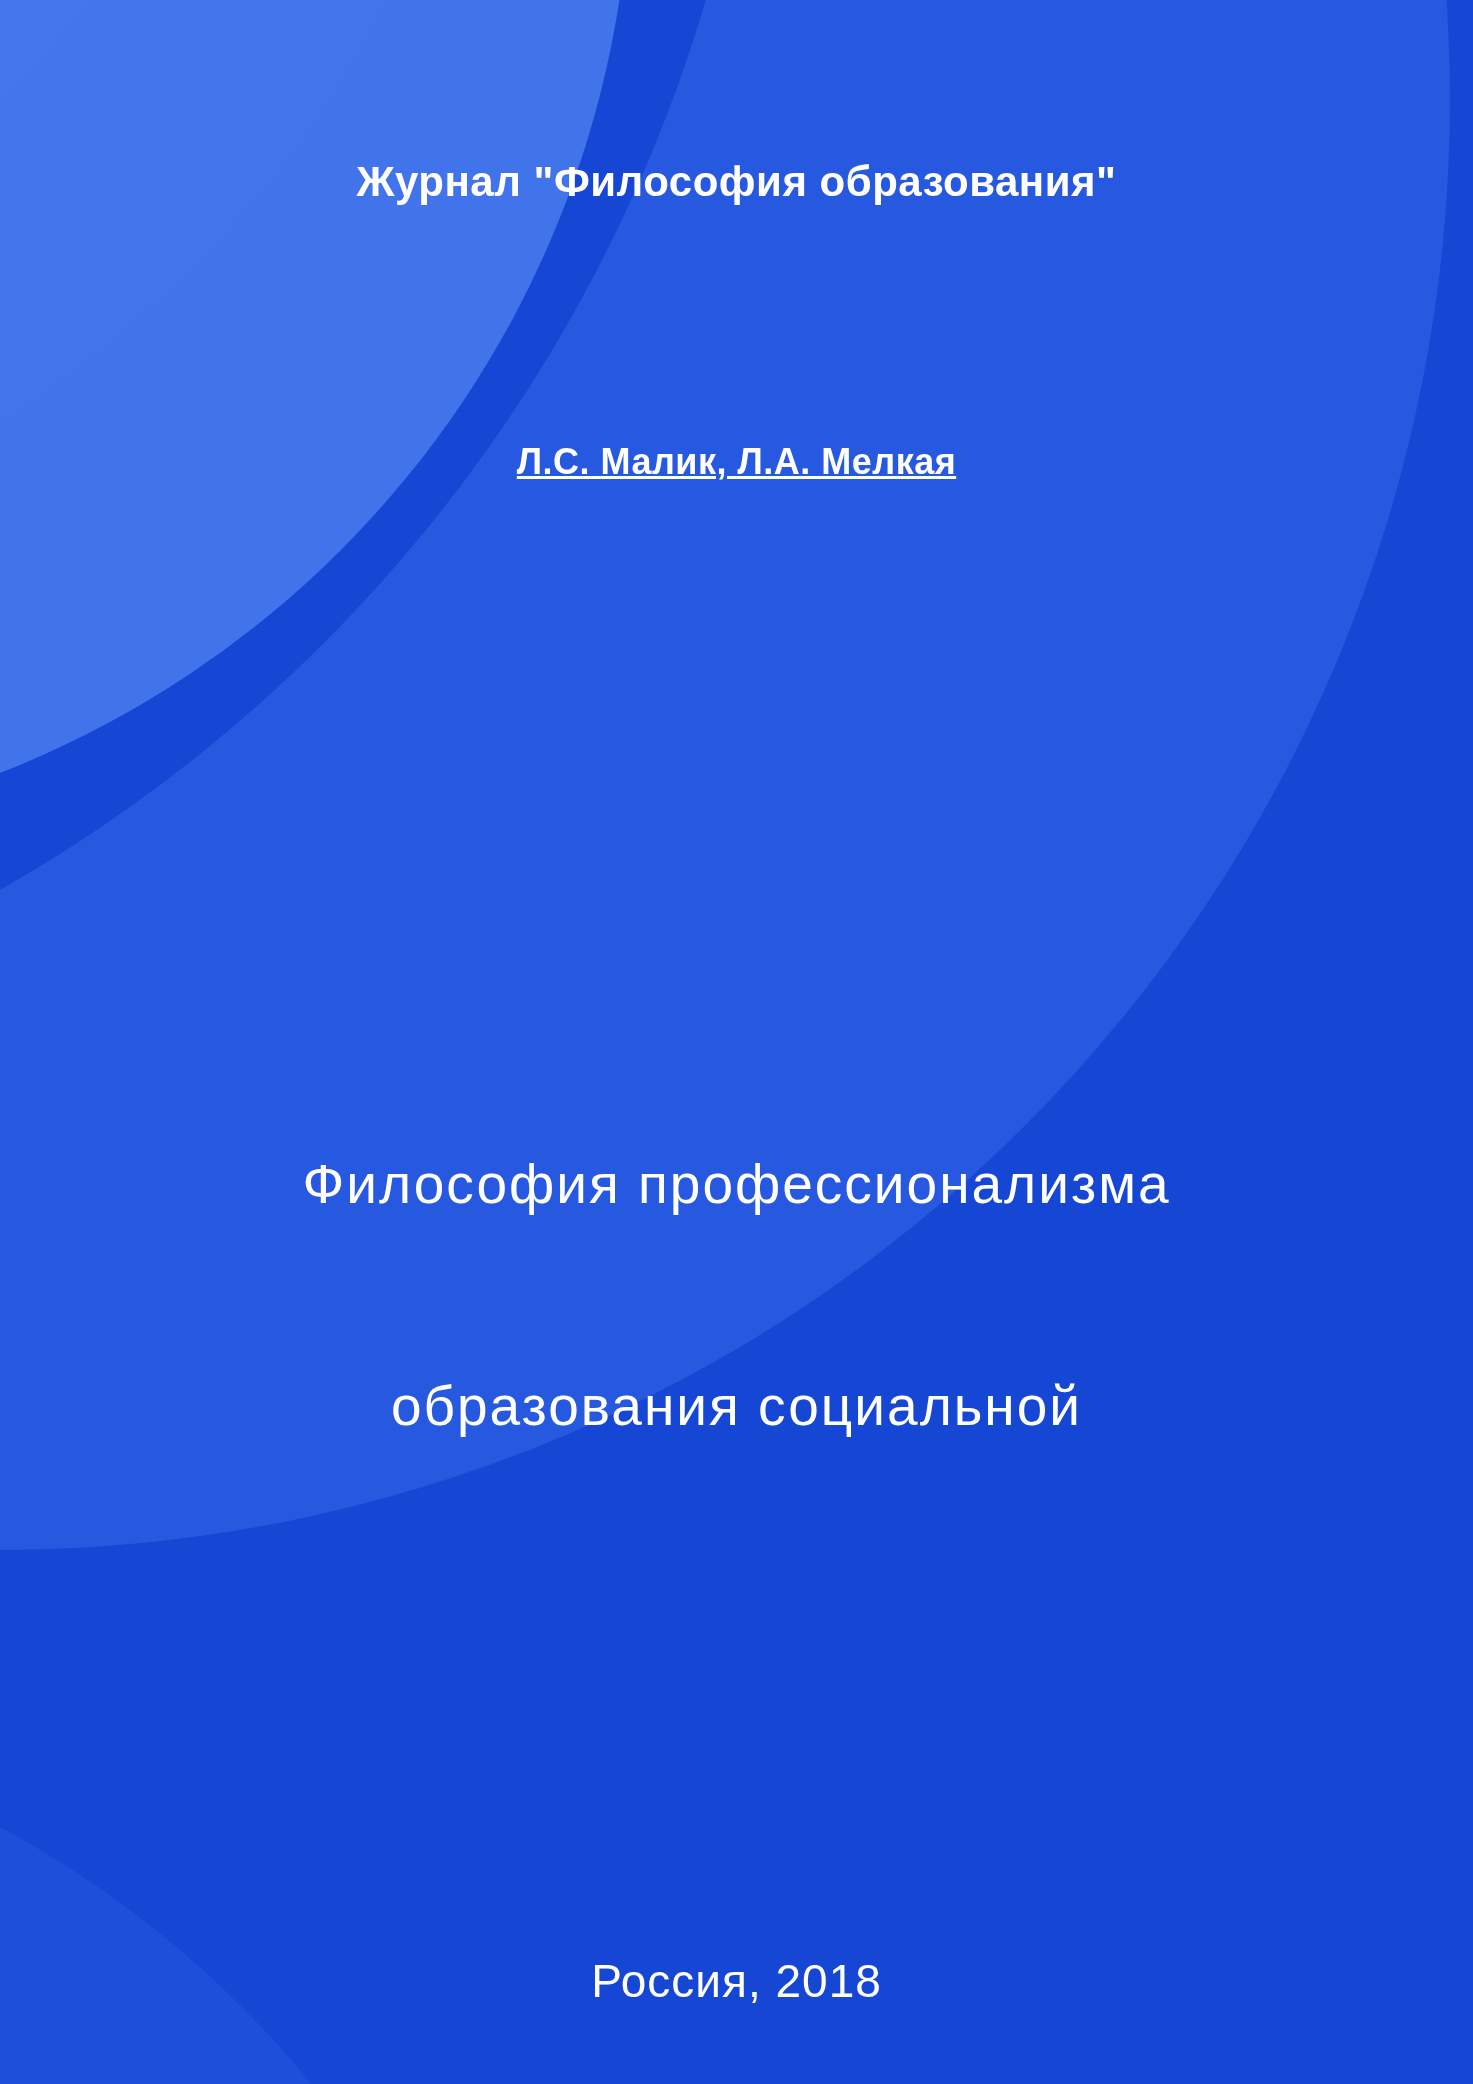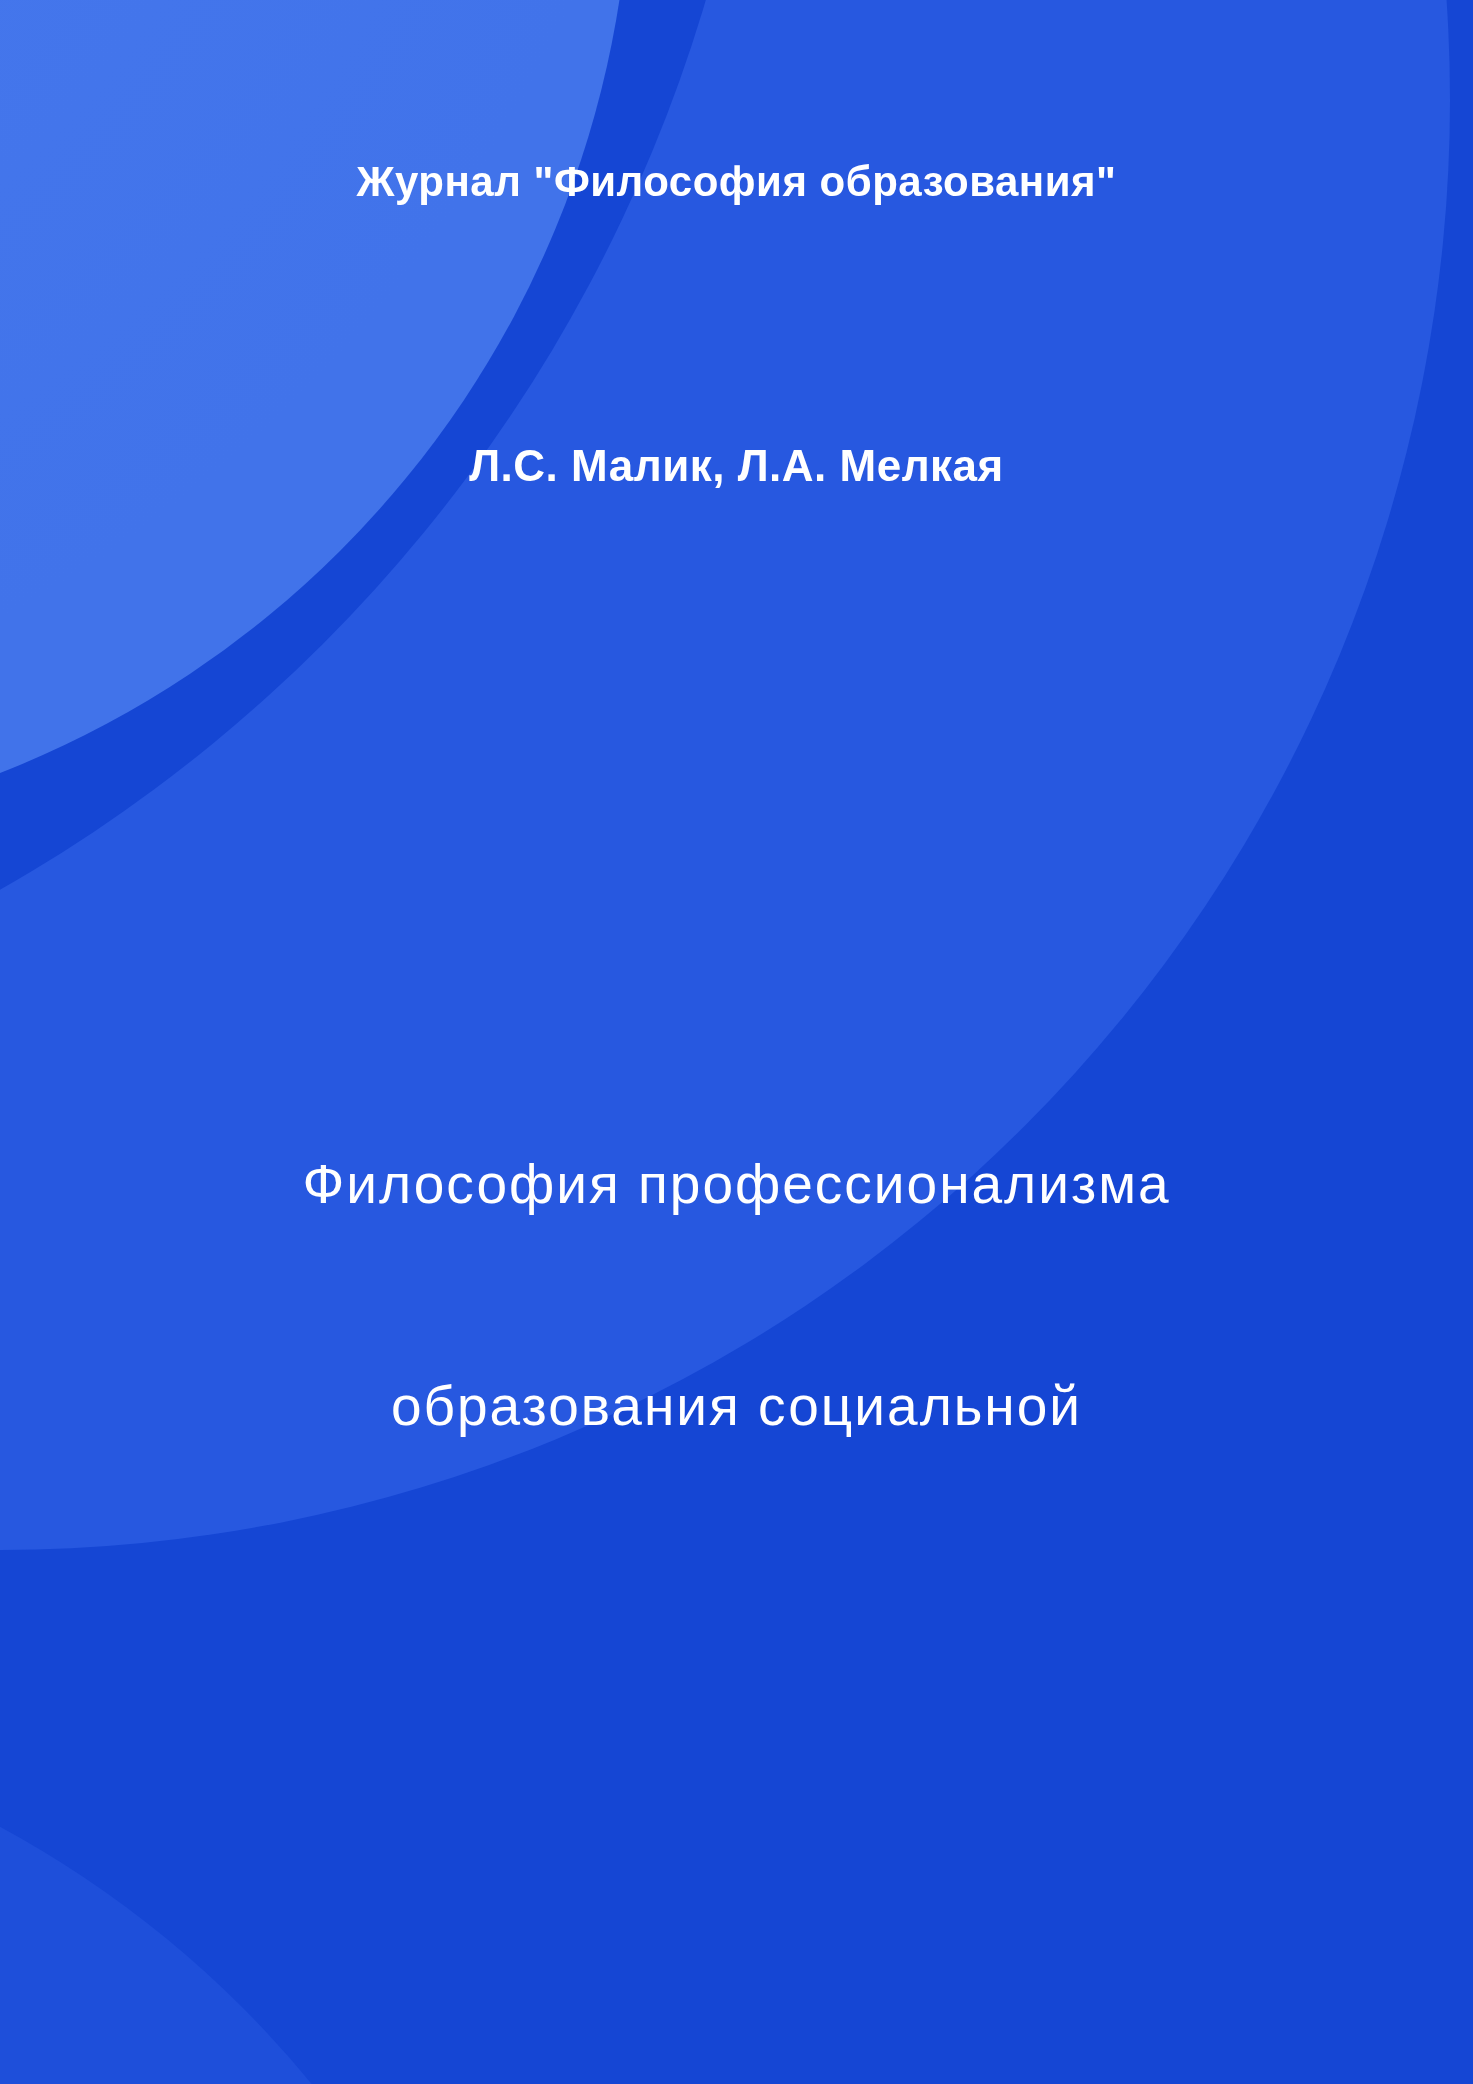--- a/index.html
+++ b/index.html
@@ -61,23 +61,24 @@
     white-space: pre;
   }
   .journal-line {
     top: 158px;
     font-size: 42px;
     font-weight: bold;
     letter-spacing: 0.5px;
   }
   .authors-line {
     top: 441px;
-    font-size: 44px;
+    font-size: 36px;
     font-weight: bold;
     letter-spacing: 0.5px;
+    text-decoration: underline;
   }
   .title-block {
     top: 999px;
     line-height: 74px;
     font-size: 55px;
     font-weight: normal;
     letter-spacing: 2px;
   }
   .footer-line {
     top: 1954px;
@@ -101,14 +102,15 @@
 
   <div class="textblock journal-line">Журнал "Философия образования"</div>
 
   <div class="textblock authors-line">Л.С. Малик, Л.А. Мелкая</div>
 
   <div class="textblock title-block">
     <div>Философия профессионализма</div>
     <div>образования социальной</div>
   </div>
 
+  <div class="textblock footer-line">Россия, 2018</div>
 
 </div>
 
 </body></html>

